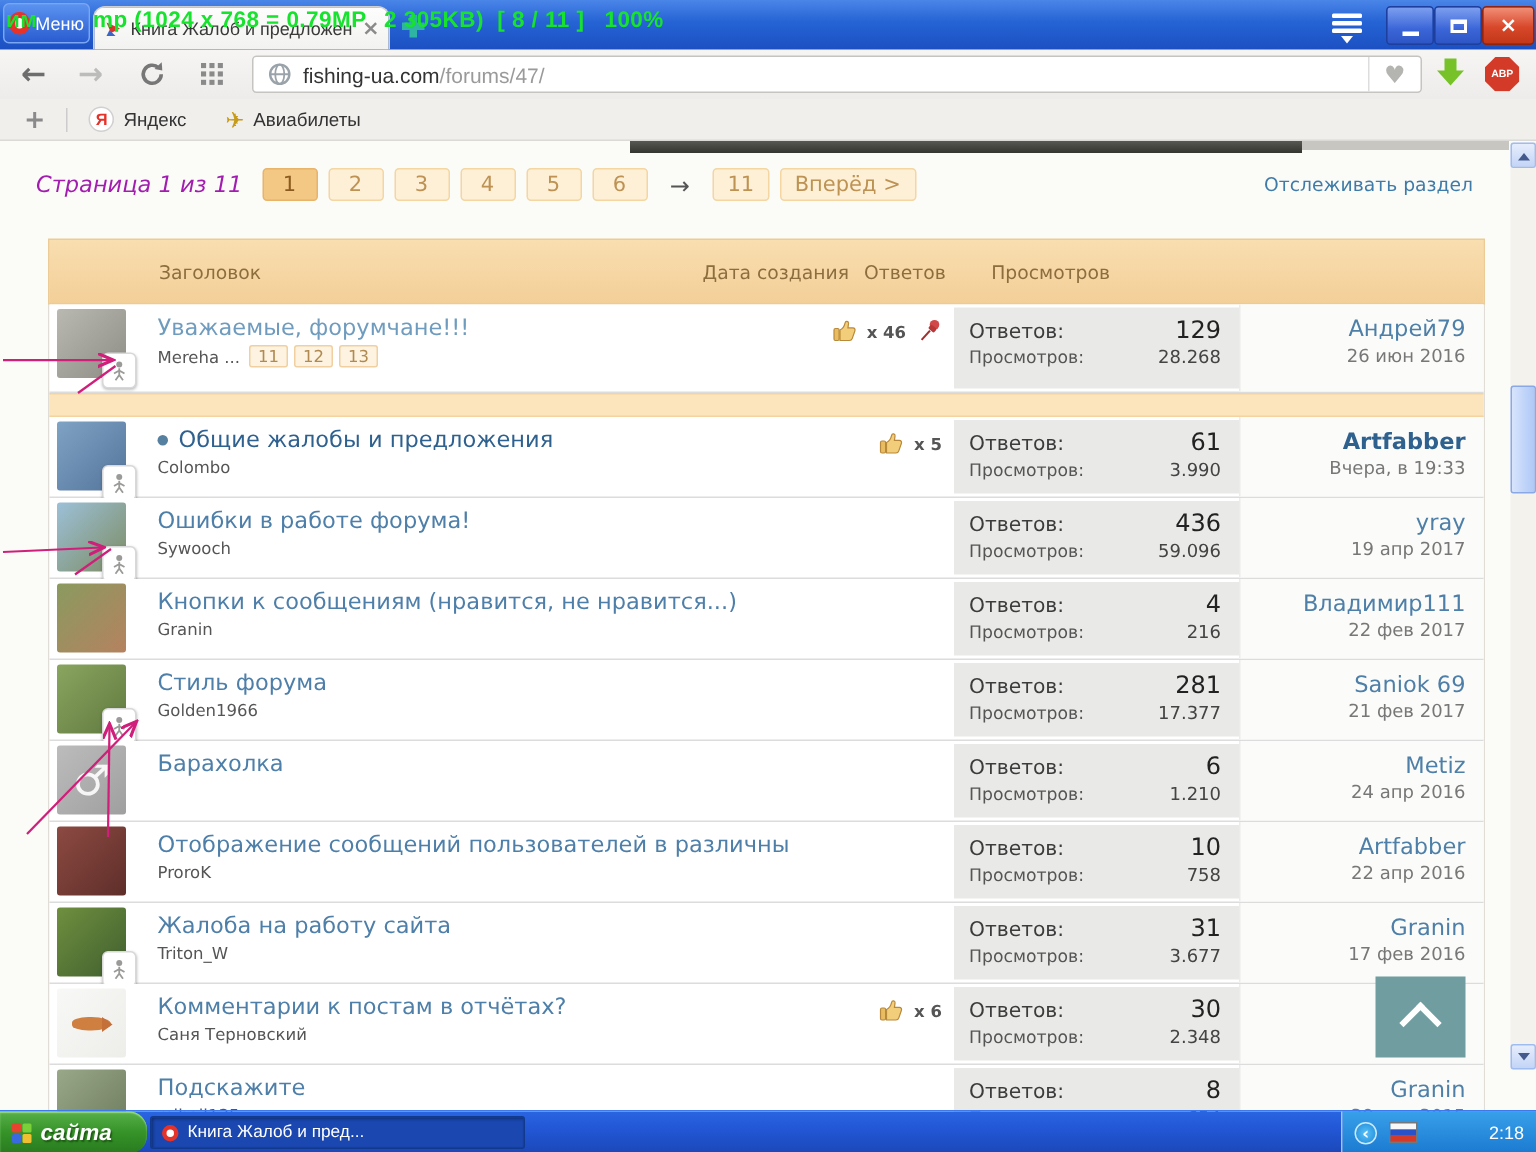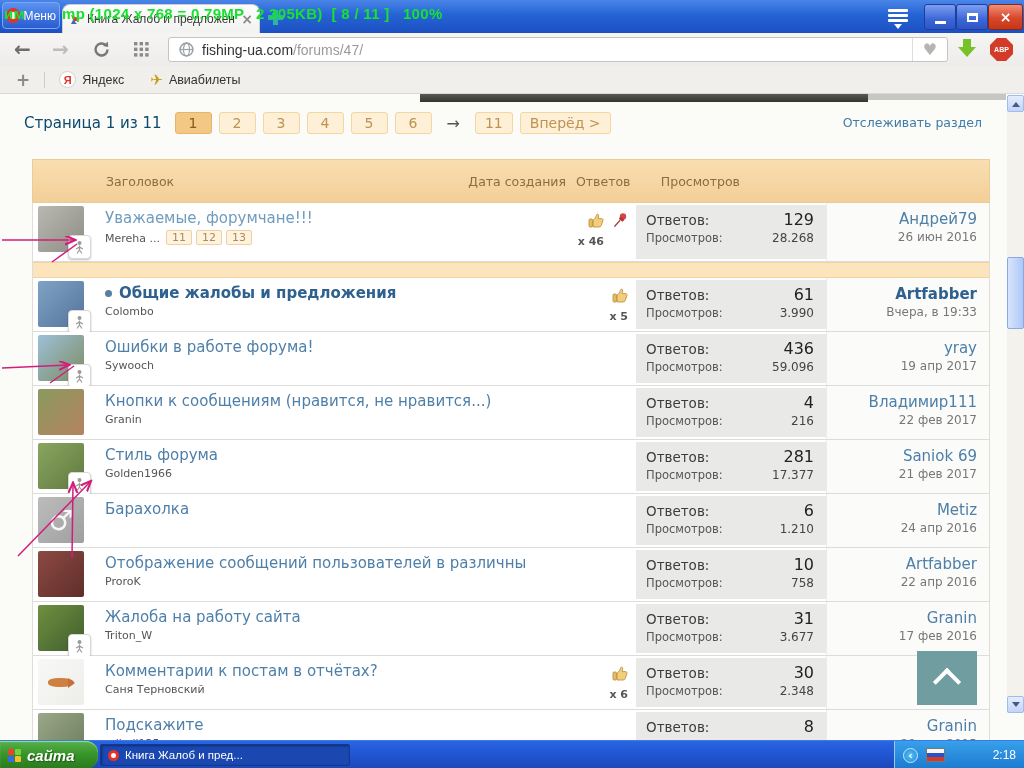--- a/index.html
+++ b/index.html
@@ -62,21 +62,21 @@
   .ya-ico{width:15px;height:15px;border-radius:50%;background:#fff;border:1px solid #d0d0d0;color:#e5332a;
     font-size:11px;font-weight:bold;display:flex;align-items:center;justify-content:center;}
   .plane-ico{color:#c79b18;font-size:15px;}
 
   
   #banner-dark{position:absolute;left:420px;top:93px;width:448px;height:9px;background:linear-gradient(#5c5c58,#35352f);z-index:5;}
   #banner-light{position:absolute;left:868px;top:93px;width:138px;height:7px;background:#c8c6c0;z-index:5;}
 
   
   #pagination{position:absolute;left:24px;top:112px;display:flex;align-items:center;gap:7px;z-index:6;}
-  #pagination .pg-label{font-size:15px;color:#0c4a6e;margin-right:6px;}
+  #pagination .pg-label{font-size:15px;color:#a21caf;margin-right:6px;font-style:italic;}
   .pg-btn{min-width:17px;text-align:center;padding:2px 9px;font-size:14px;border-radius:3px;
     background:#fdf0d6;border:1px solid #f3d6a2;color:#bd9253;}
   .pg-btn.active{background:#f3c784;border-color:#e8b46a;color:#8a5a1e;}
   .pg-arrow{color:#555;font-size:16px;margin:0 8px;}
   #follow-link{position:absolute;right:42px;top:115px;font-size:12.5px;color:#3f7ba8;z-index:6;}
 
   
   #forum-table{position:absolute;left:32px;top:160px;width:958px;z-index:6;background:#fff;border:1px solid #e0ddd6;border-top:none;box-sizing:border-box;}
   #thead{height:42px;background:linear-gradient(#f9debo,#f3cf98);background:linear-gradient(#f9deb0,#f3cf98);
     border:1px solid #eccb96;margin:-1px -1px 0;display:flex;align-items:center;color:#8c6d3d;font-size:12.5px;}
@@ -92,27 +92,27 @@
   .avatar{position:absolute;left:5px;top:3px;width:46px;height:46px;border-radius:2px;display:flex;align-items:center;justify-content:center;position:absolute;}
   .av-glyph{color:#fff;font-size:28px;opacity:.9;}
   .av-fish{position:relative;width:26px;height:9px;background:#cf7f3f;border-radius:50% 60% 60% 50%;}
   .av-fish:after{content:"";position:absolute;right:-6px;top:0;border:5px solid transparent;border-left:7px solid #c4циф;border-left:7px solid #c47038;}
   .av-badge{position:absolute;right:-7px;bottom:-7px;width:21px;height:22px;background:#fff;border:1px solid #d8d8d8;
     border-radius:4px;box-shadow:0 1px 2px rgba(0,0,0,.25);display:flex;align-items:center;justify-content:center;}
   .cell-main{flex:1 1 auto;padding-top:6px;min-width:0;}
   .title-line{display:flex;align-items:center;gap:7px;}
   .unread-dot{width:7px;height:7px;border-radius:50%;background:#56809f;flex:0 0 auto;}
   .row-title{font-size:15px;color:#4e7fa9;white-space:nowrap;overflow:hidden;}
-  .row-title.bold{font-weight:bold;color:#2f618f;}
+  .row-title.bold{font-weight:normal;color:#2f618f;}
   .row-first .row-title{color:#6f9cbe;}
   .author-line{display:flex;align-items:flex-end;gap:6px;margin-top:3px;}
   .row-author{font-size:11px;color:#555;}
   .mini-page{font-size:11px;color:#b08a50;background:#fdf3e0;border:1px solid #f0d0a0;border-radius:2px;padding:0 5px;}
   .cell-meta{flex:0 0 110px;display:flex;justify-content:flex-end;align-items:flex-start;gap:9px;padding:9px 8px 0 0;box-sizing:border-box;}
-  .like-badge{display:flex;align-items:flex-end;gap:7px;flex-direction:column;}
+  .like-badge{display:flex;align-items:flex-end;gap:7px;}
   .like-count{font-size:11px;color:#555;font-weight:bold;}
   .cell-stats{flex:0 0 190px;background:#e9e9e7;margin:2px 0;padding:5px 12px 0 10px;box-sizing:border-box;}
   .stat-line1{display:flex;justify-content:space-between;align-items:baseline;}
   .replies-label{font-size:13.5px;color:#3c3c3c;}
   .replies-value{font-size:16px;color:#222;}
   .stat-line2{display:flex;justify-content:space-between;align-items:baseline;margin-top:2px;}
   .views-label{font-size:11.5px;color:#555;}
   .views-value{font-size:12px;color:#444;}
   .cell-last{flex:0 0 163px;background:#fbfbf9;border-left:1px solid #ececea;text-align:right;padding:7px 12px 0 0;box-sizing:border-box;}
   .last-user{font-size:15px;color:#4d7fa8;}

